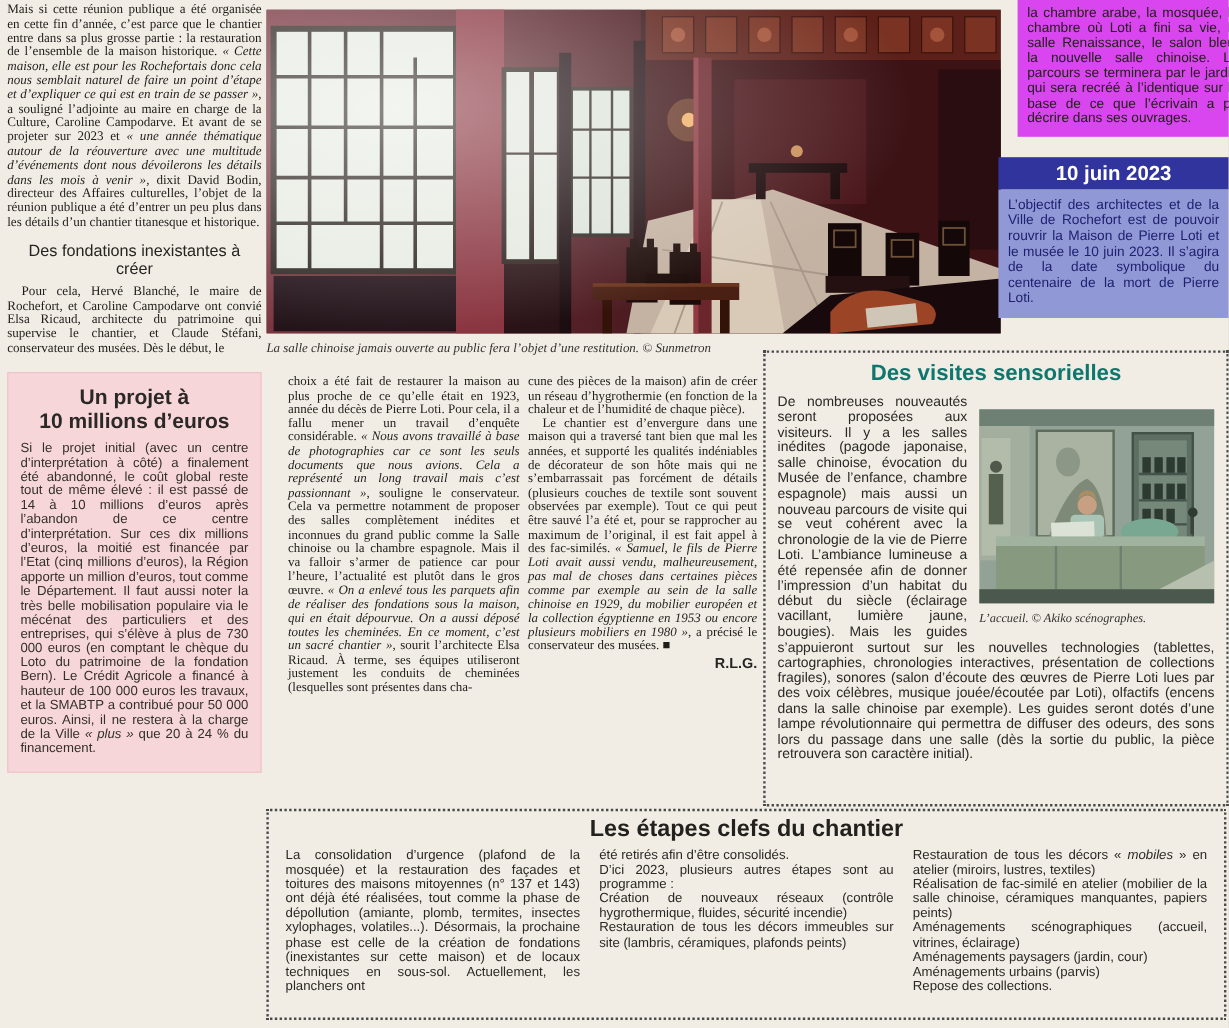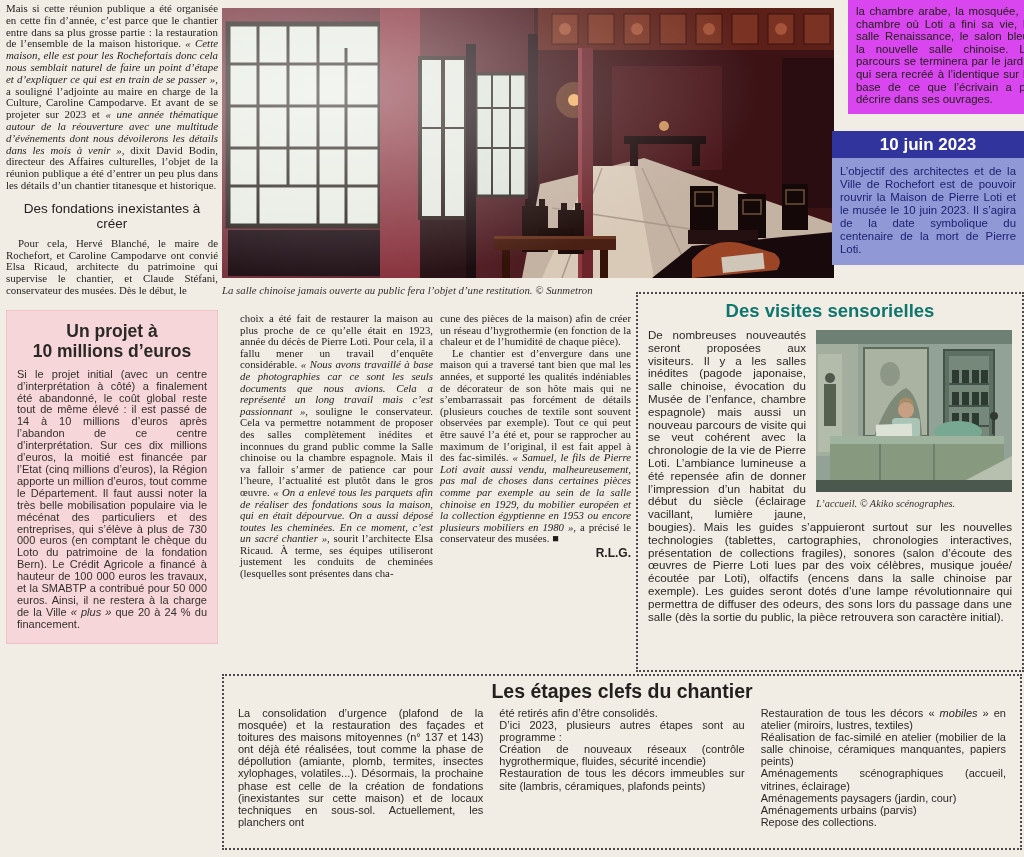--- a/index.html
+++ b/index.html
@@ -37,21 +37,21 @@
   .blue-box{position:absolute;left:832px;top:131px;width:192px;}
   .blue-title{background:#32349d;color:#ffffff;font-family:"Liberation Sans",sans-serif;
               font-weight:bold;font-size:17px;line-height:27px;text-align:center;}
   .blue-body{background:#9099d6;color:#1f2070;padding:7px 8px 9px;
              font:11.4px/13px "Liberation Sans",sans-serif;text-align:justify;}
   
   .visites-box{position:absolute;left:636px;top:292px;width:388px;height:380px;
                box-sizing:border-box;border:2px dotted #4a4a4a;padding:5px 10px 6px;}
   .visites-title{font-family:"Liberation Sans",sans-serif;font-weight:bold;font-size:18.5px;
                  line-height:22px;text-align:center;margin:1px 0 7px;color:#0f766e;}
-  .accueil-float{float:right;width:196px;margin:1px 0 2px 10px;}
+  .accueil-float{float:right;width:196px;margin:12px 0 2px 10px;}
   .accueil-caption{font:italic 10.3px/12px "Liberation Serif",serif;color:#33302c;margin-top:2px;}
   .visites-body{font:11.6px/12.8px "Liberation Sans",sans-serif;color:#2a2824;text-align:justify;}
   
   .etapes-box{position:absolute;left:222px;top:674px;width:800px;height:176px;
               box-sizing:border-box;border:2px dotted #4a4a4a;}
   .etapes-title{position:absolute;left:0;right:0;top:4px;font-family:"Liberation Sans",sans-serif;
                 font-weight:bold;font-size:19.5px;text-align:center;margin:0;color:#23211e;}
   .etapes-cols{display:flex;gap:16px;padding:31px 14px 8px;}
   .ecol{flex:1;font:11px/12.1px "Liberation Sans",sans-serif;color:#2a2824;text-align:justify;}
   .ecol p{margin:0;}

